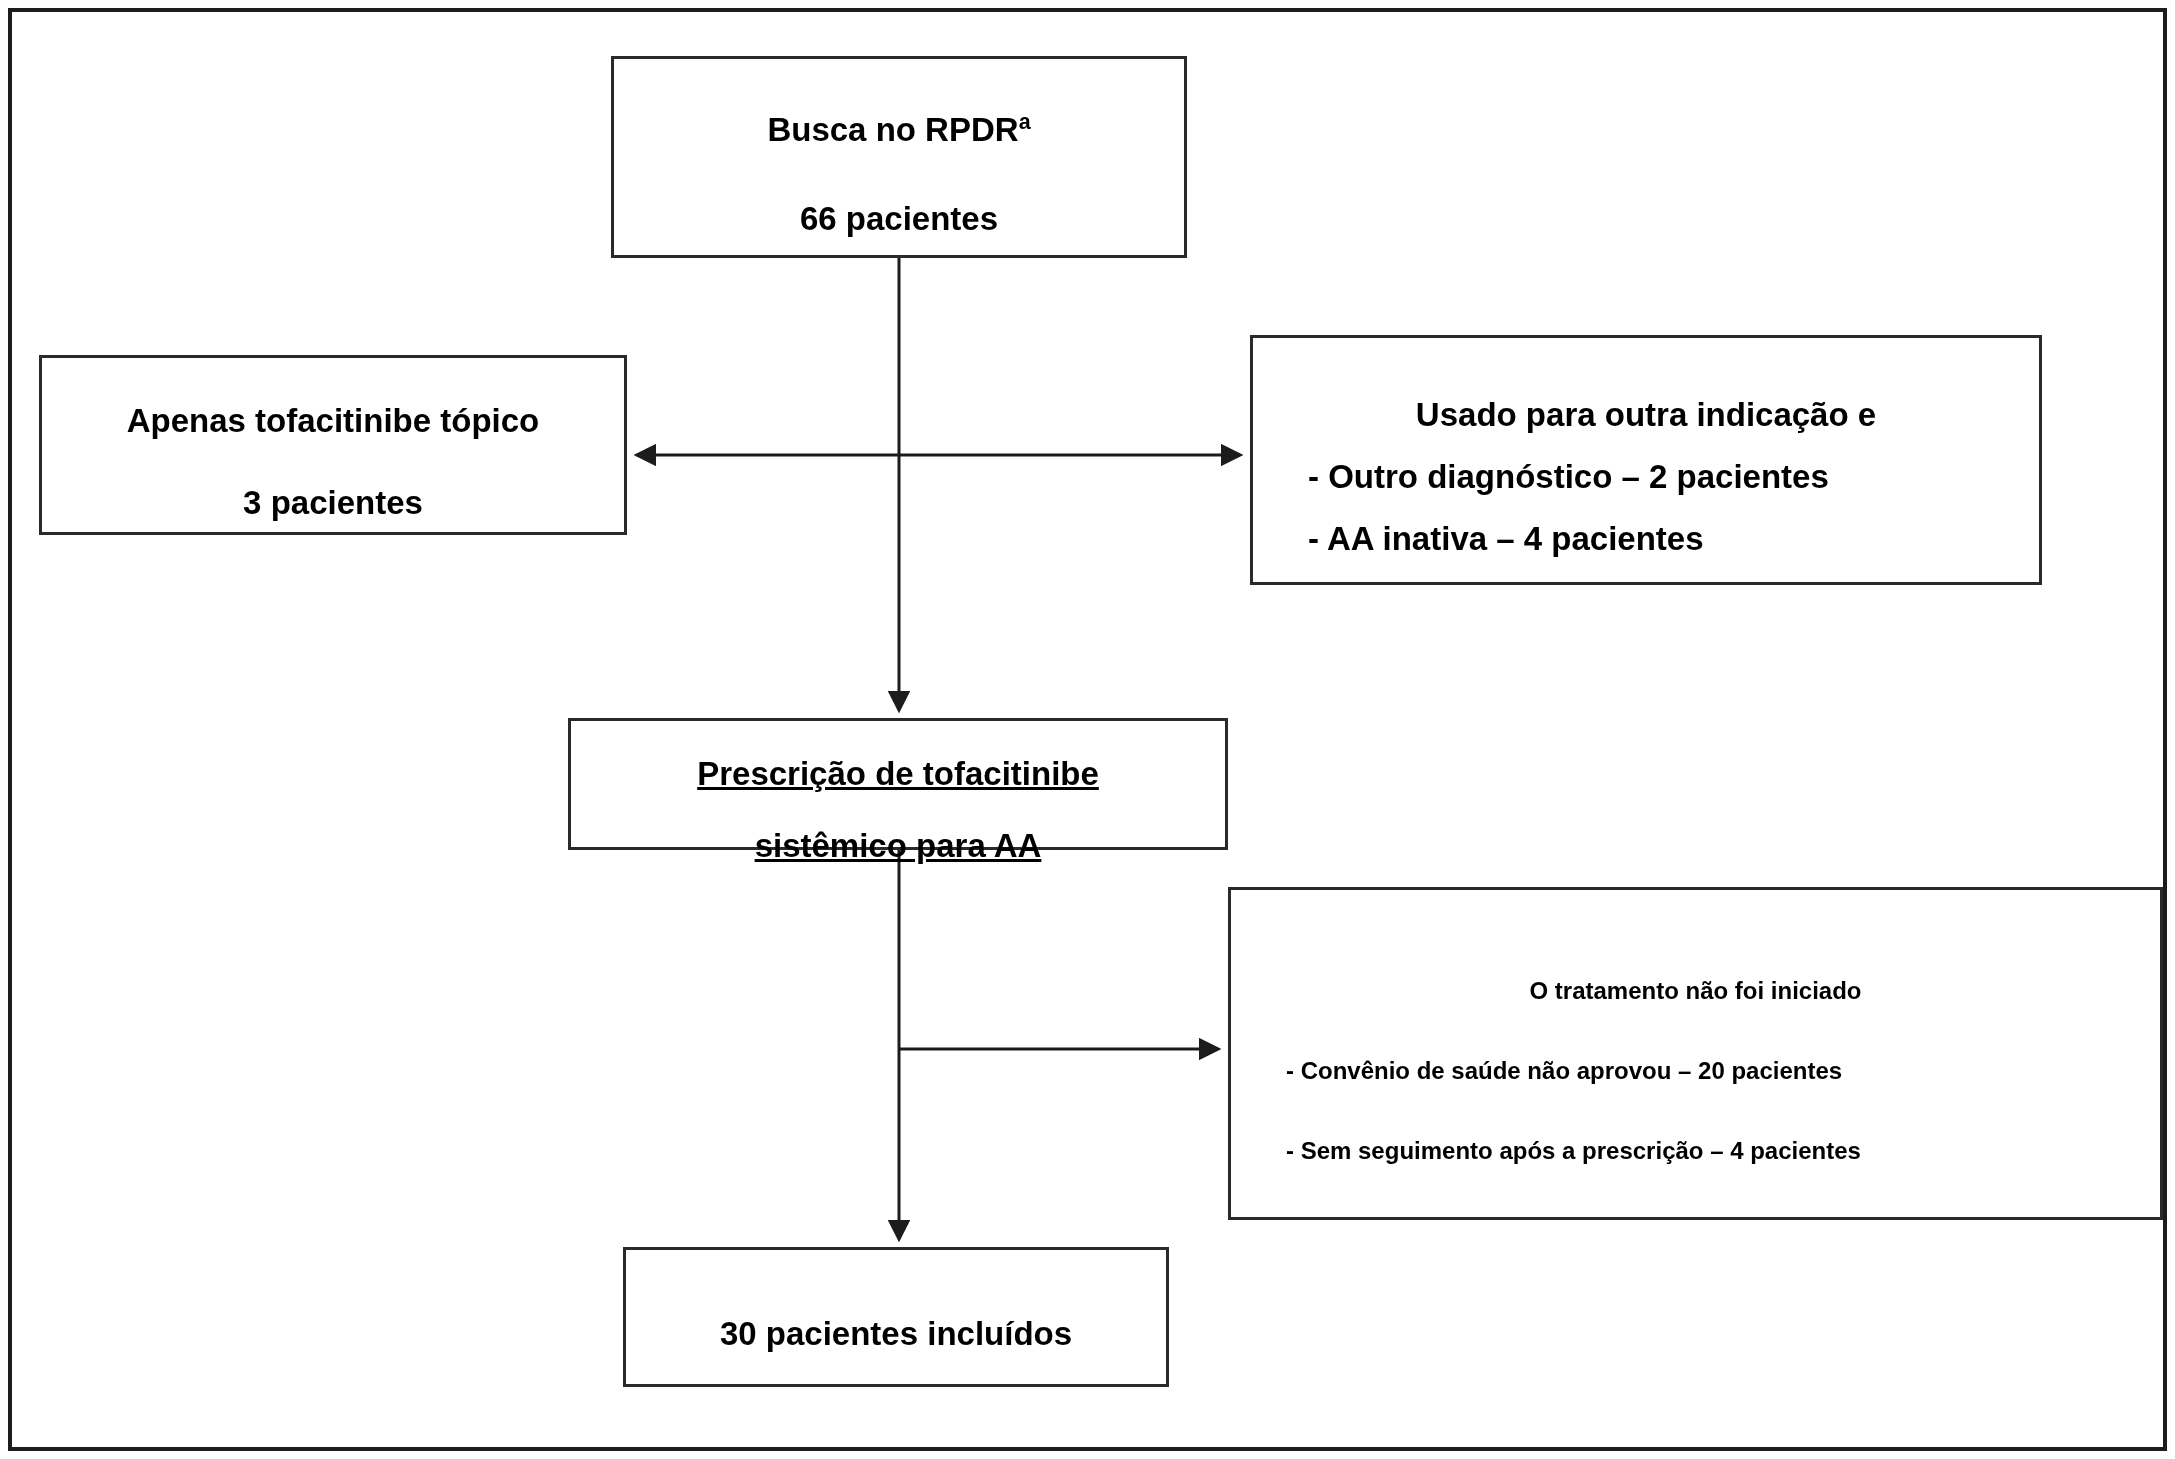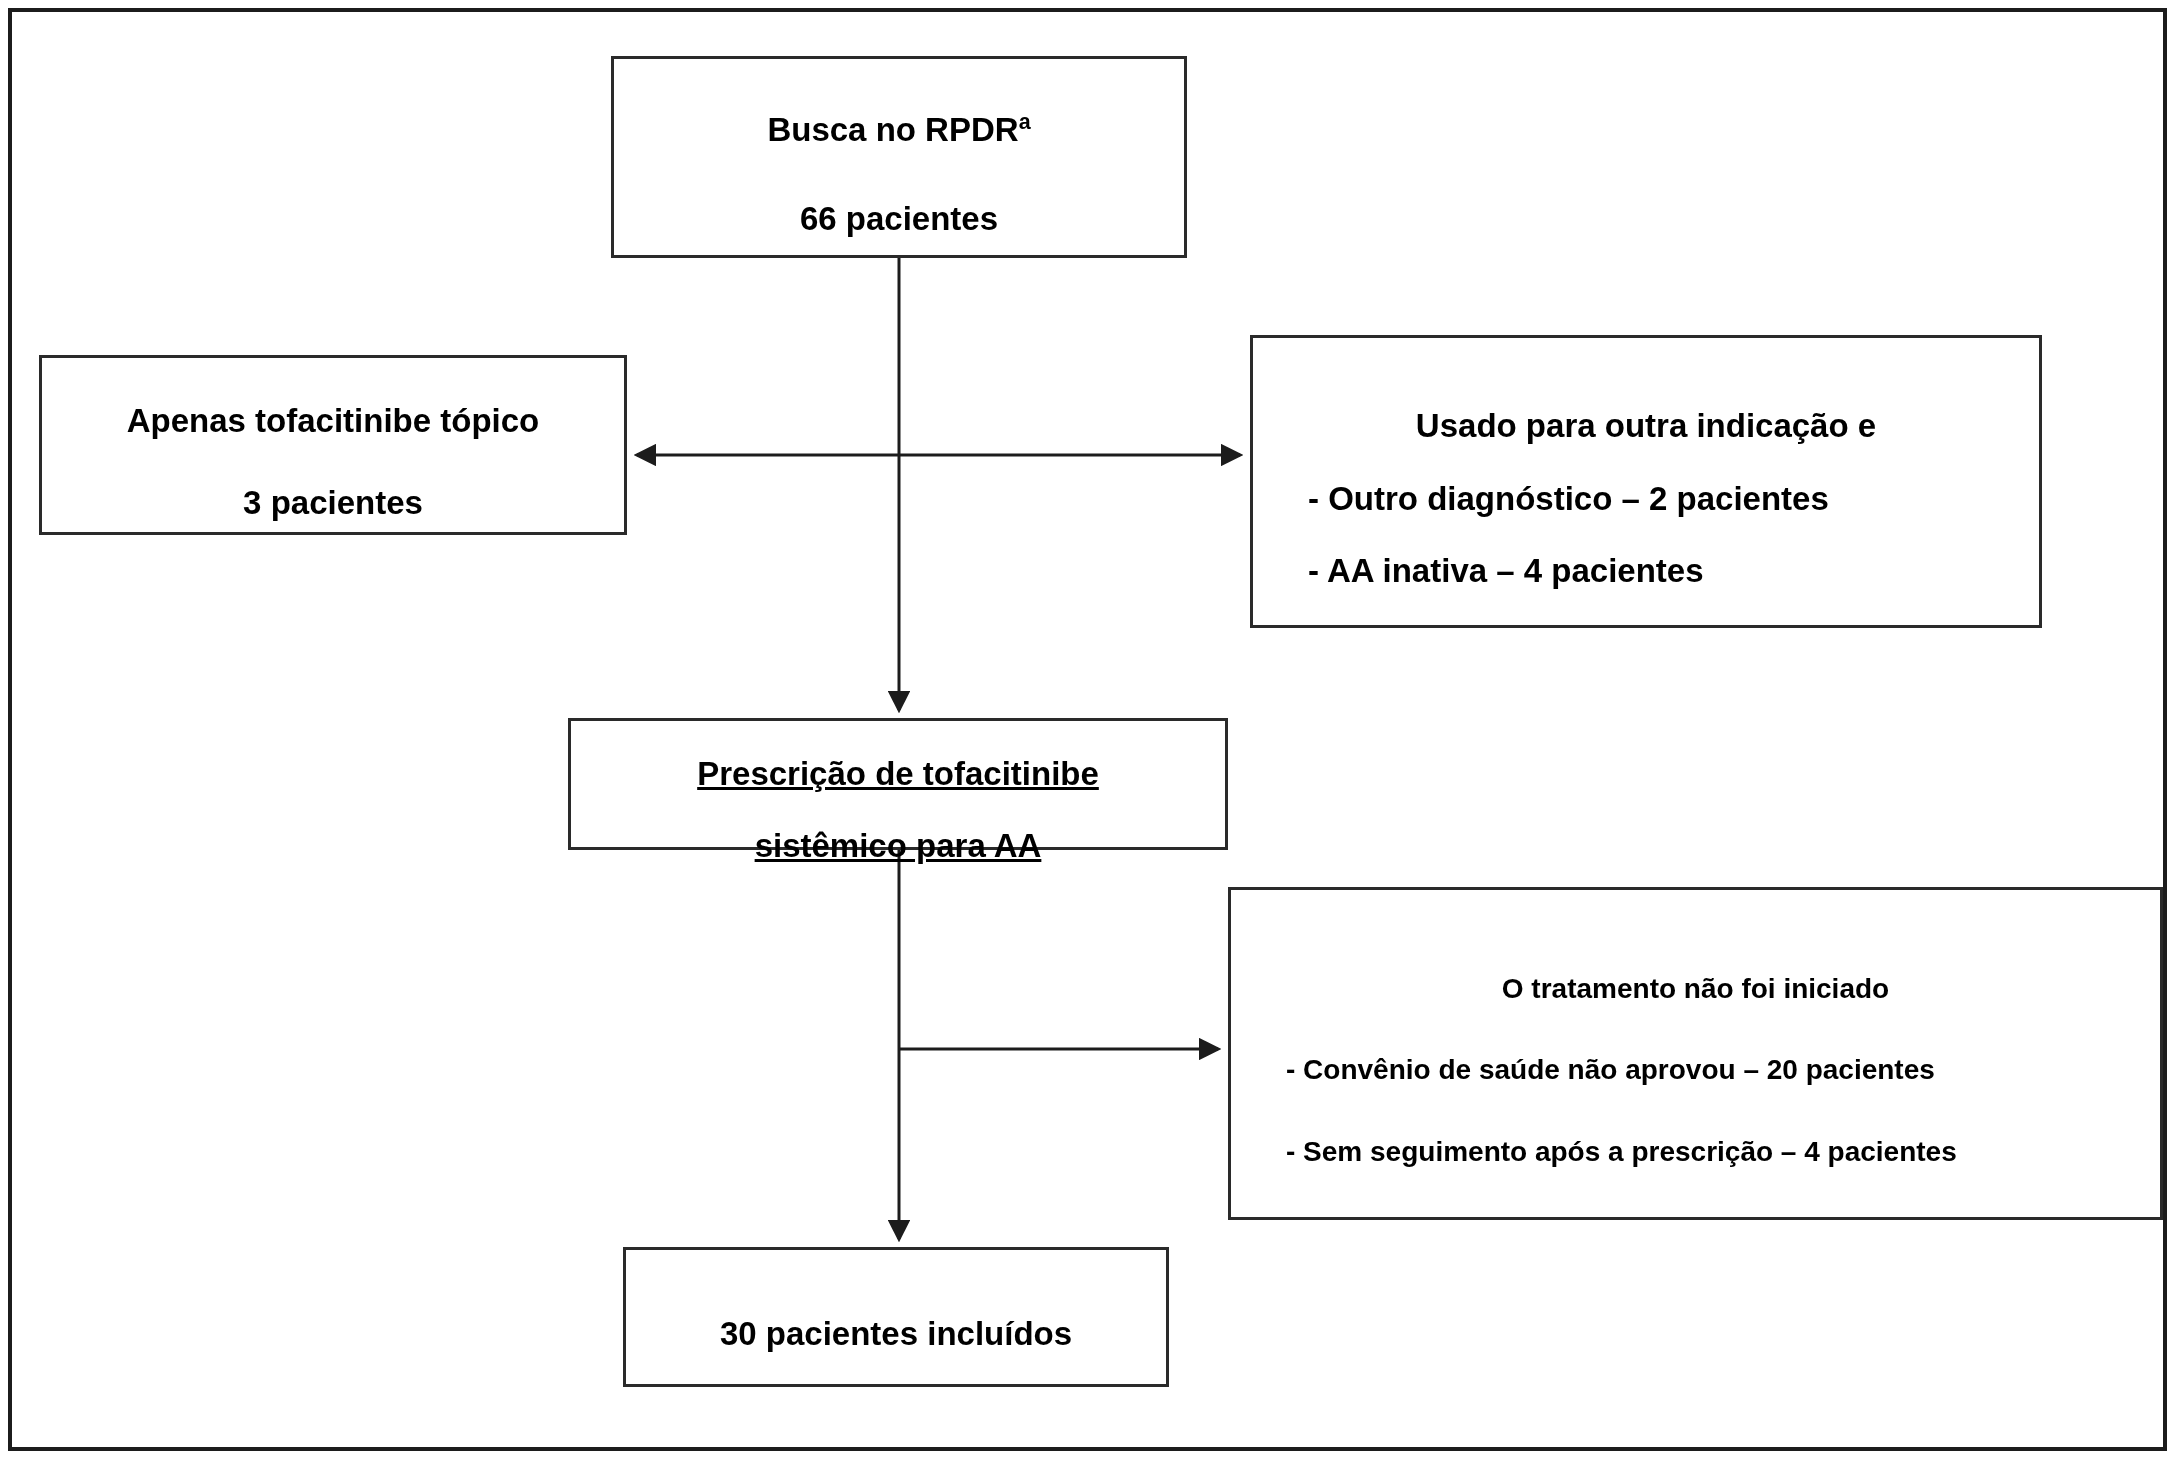--- a/index.html
+++ b/index.html
@@ -35,23 +35,23 @@
     font-size: 33px;
     line-height: 1.15;
   }
   .box .center-line { text-align: center; padding: 0 10px; margin-top: 34px; }
   .box .left-line   { text-align: left; padding: 0 14px 0 24px; margin-left: 31px; }
   .sup { font-size: 0.65em; vertical-align: super; }
 
   
   #box-top         { left: 611px;  top: 56px;   width: 576px; height: 202px; }
   #box-left        { left: 39px;   top: 355px;  width: 588px; height: 180px; }
-  #box-right-upper { left: 1250px; top: 335px;  width: 792px; height: 293px; }
+  #box-right-upper { left: 1250px; top: 335px;  width: 792px; height: 250px; }
   #box-middle      { left: 568px;  top: 718px;  width: 660px; height: 132px; text-decoration: underline; }
-  #box-right-lower { left: 1228px; top: 887px;  width: 935px; height: 333px; font-size: 28px; }
+  #box-right-lower { left: 1228px; top: 887px;  width: 935px; height: 333px; font-size: 24px; }
   #box-bottom      { left: 623px;  top: 1247px; width: 546px; height: 140px; }
 
   .arrows {
     position: absolute;
     left: 0; top: 0;
     width: 2175px;
     height: 1459px;
     pointer-events: none;
   }
 </style>

